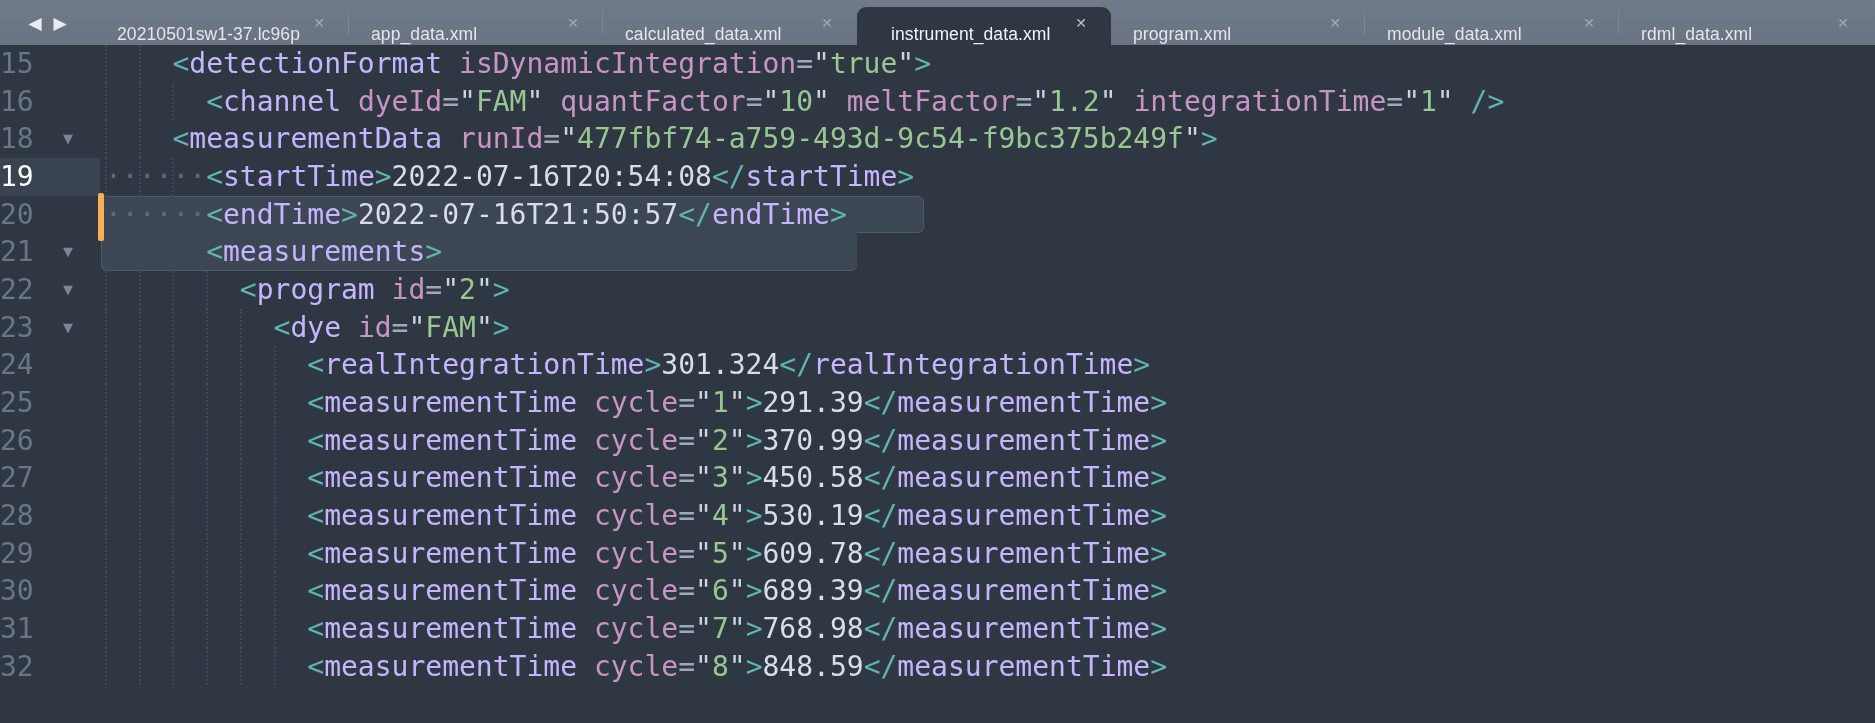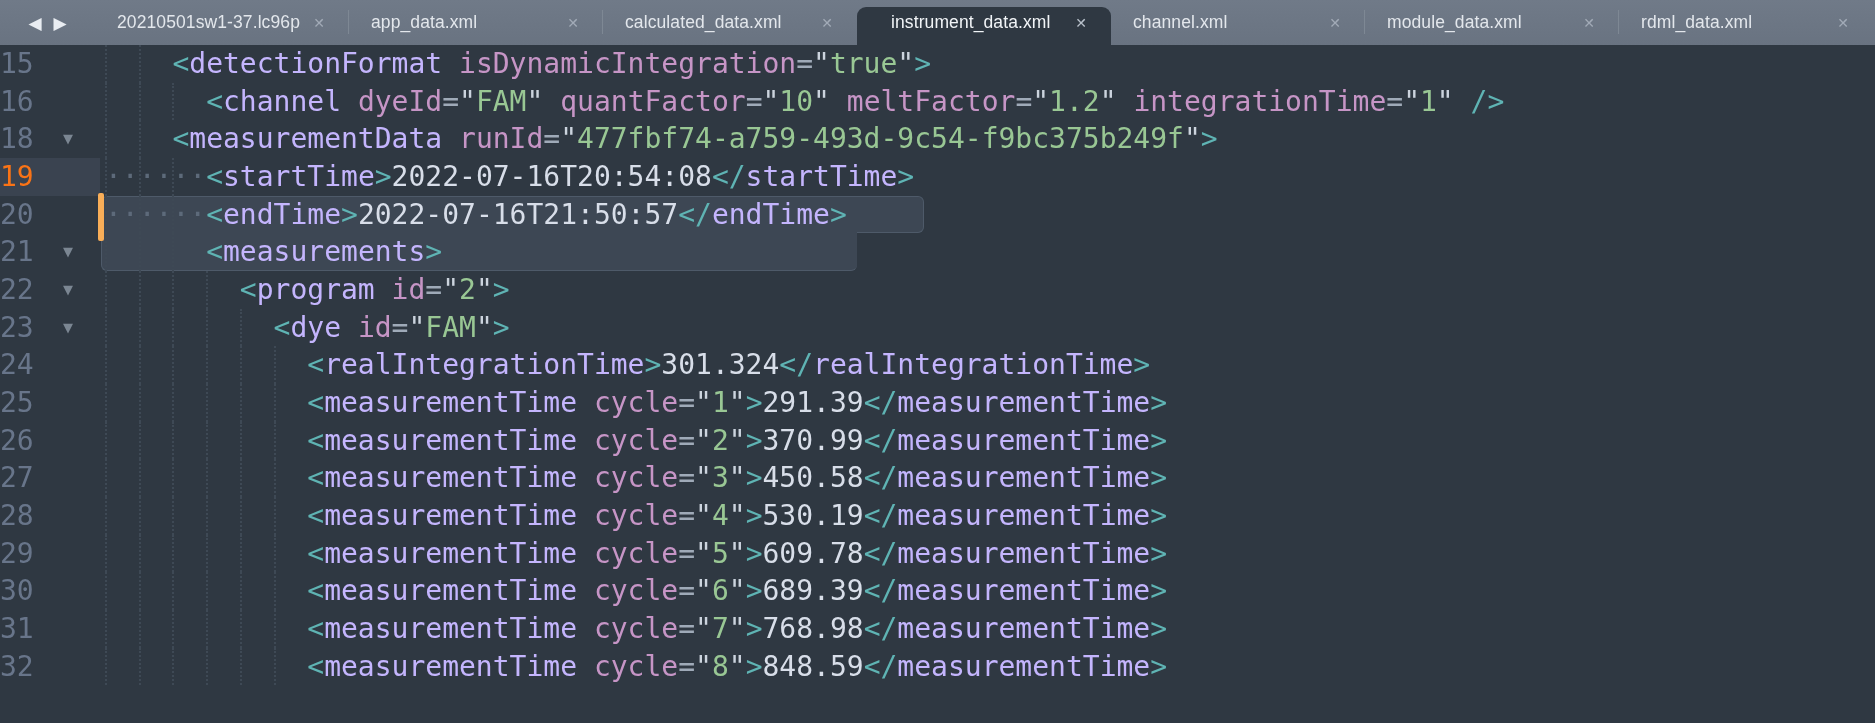--- a/index.html
+++ b/index.html
@@ -12,21 +12,21 @@
     display:flex; align-items:stretch;
     font-family:"Liberation Sans", sans-serif;
   }
   .navarrows {
     width:95px; display:flex; align-items:center; justify-content:center; gap:12px;
     color:#e9edf2; font-family:"DejaVu Sans", sans-serif; font-size:17px;
   }
   .navarrows span { cursor:default; }
   .tabs { flex:1; display:flex; }
   .tab {
-    position:relative; width:254px; display:flex; align-items:center;
+    position:relative; width:254px; display:flex; align-items:flex-end;
     padding-left:22px; color:#e3e7ec; font-size:17.5px; letter-spacing:.1px;
   }
   .tab .tlabel { position:relative; z-index:2; }
   .tab .tclose {
     position:absolute; right:24px; top:50%; transform:translateY(-50%);
     z-index:2; color:#a2abb7; font-family:"DejaVu Sans", sans-serif; font-size:14px;
   }
   .tab.sep::after {
     content:''; position:absolute; right:0; top:10px; bottom:11px; width:1px;
     background:#7e8894;
@@ -43,21 +43,21 @@
     --rh:37.667px;
     position:absolute; left:0; top:45px; width:1875px; height:678px;
     background:#2f3842;
     font-family:"DejaVu Sans Mono", monospace; font-size:28px;
   }
   #rows { position:relative; z-index:1; }
   .row { display:flex; height:var(--rh); line-height:var(--rh); white-space:pre; }
   .gut { display:flex; width:100px; flex:none; }
   .gut.cur { background:#3a4350; }
   .num { display:inline-block; width:54px; text-align:left; color:#68758a; }
-  .gut.cur .num { color:#f97316; }
+  .gut.cur .num { color:#ffffff; }
   .fold { display:inline-block; width:46px; padding-left:9px; font-size:13px; color:#7b8692;
           font-family:"DejaVu Sans", sans-serif; }
   .cc { position:relative; padding-left:5px; flex:1; }
   .guide { position:absolute; top:0; bottom:0; width:0; border-left:2px dotted #3e4955; }
 
   .t-p   { color:#5fb4b4; }
   .t-tag { color:#c4b5fd; }
   .t-attr{ color:#c695c6; }
   .t-eq  { color:#9faab8; }
   .t-q   { color:#ccd4de; }
@@ -103,21 +103,21 @@
       </div>
       <div class="tab">
         <span class="tlabel">calculated_data.xml</span>
         <span class="tclose">✕</span>
       </div>
       <div class="tab active">
         <span class="tlabel">instrument_data.xml</span>
         <span class="tclose">✕</span>
       </div>
       <div class="tab sep">
-        <span class="tlabel">channel.xml</span>
+        <span class="tlabel">program.xml</span>
         <span class="tclose">✕</span>
       </div>
       <div class="tab sep">
         <span class="tlabel">module_data.xml</span>
         <span class="tclose">✕</span>
       </div>
       <div class="tab">
         <span class="tlabel">rdml_data.xml</span>
         <span class="tclose">✕</span>
       </div>

